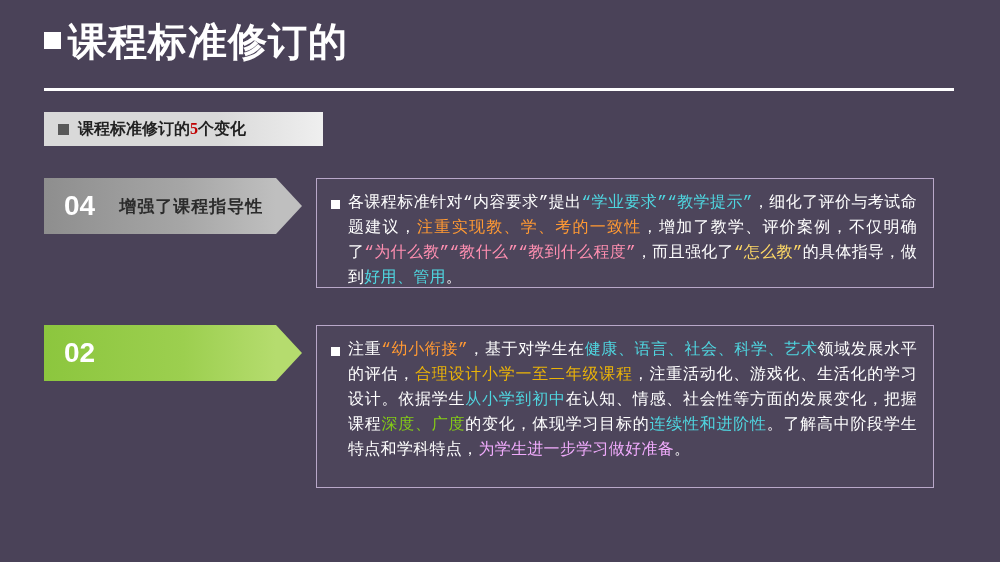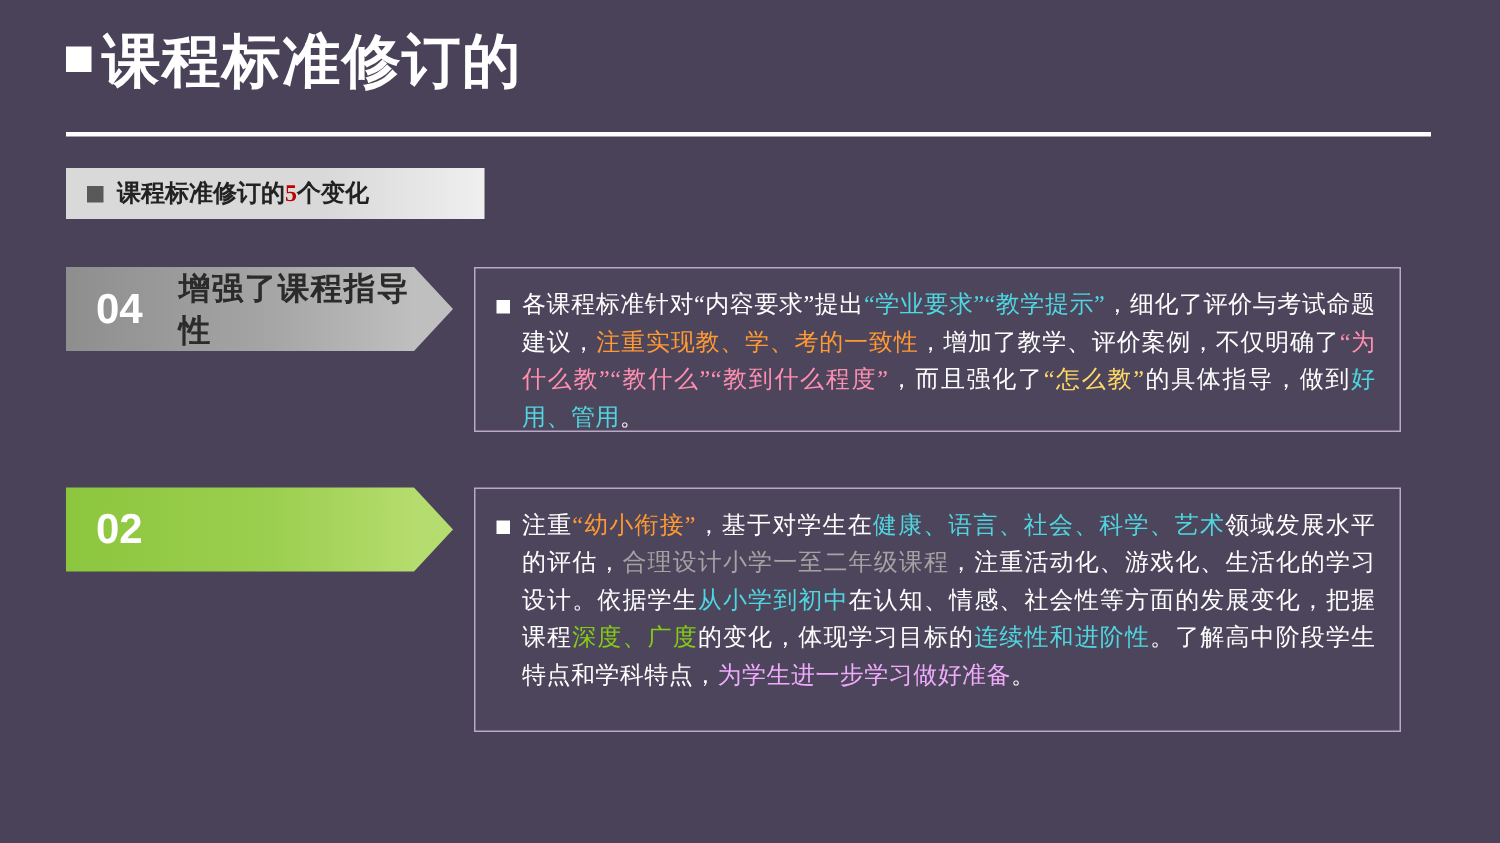--- a/index.html
+++ b/index.html
@@ -113,21 +113,21 @@
     border-bottom: 28px solid transparent;
   }
   .tag-num {
     font-size: 28px;
     font-weight: bold;
     color: #ffffff;
     margin-left: 20px;
     font-family: "Liberation Sans", sans-serif;
   }
   .tag-label {
-    font-size: 21px;
+    font-size: 17px;
     font-weight: bold;
     color: #ffffff;
     margin-left: 24px;
     letter-spacing: 1px;
   }
 
   .tag-gray .tag-body { background: linear-gradient(to right,#8e8e8e 0%, #a6a6a6 60%, #bfbfbf 100%); }
   .tag-gray .tag-arrow { border-left: 26px solid #bfbfbf; }
   .tag-gray .tag-label { color: #2b2b2b; }
   .tag-gray .tag-num { color: #ffffff; }
@@ -158,28 +158,29 @@
     margin-top: 9px;
     margin-right: 8px;
     flex: 0 0 auto;
   }
   .box-text {
     font-size: 16px;
     line-height: 25px;
     color: #ffffff;
     text-align: justify;
     letter-spacing: 0.3px;
+    font-family: Liberation Mono, monospace;
   }
   .c-yellow { color: #ffd966; }
   .c-orange { color: #ff9933; }
   .c-pink   { color: #ff8fb1; }
   .c-green  { color: #f0abfc; }
   .c-cyan   { color: #4fd6e0; }
   .c-lav    { color: #84cc16; }
-  .c-gray   { color: #a3a3a3; }
+  .c-gray   { color: #eab308; }
   .c-white  { color: #ffffff; }
 </style>
 </head>
 <body>
 
 <div class="title-row">
   <span class="title-bullet"></span>
   <span class="title-main">课程标准修订的</span>
 </div>
 <div class="title-underline"></div>

